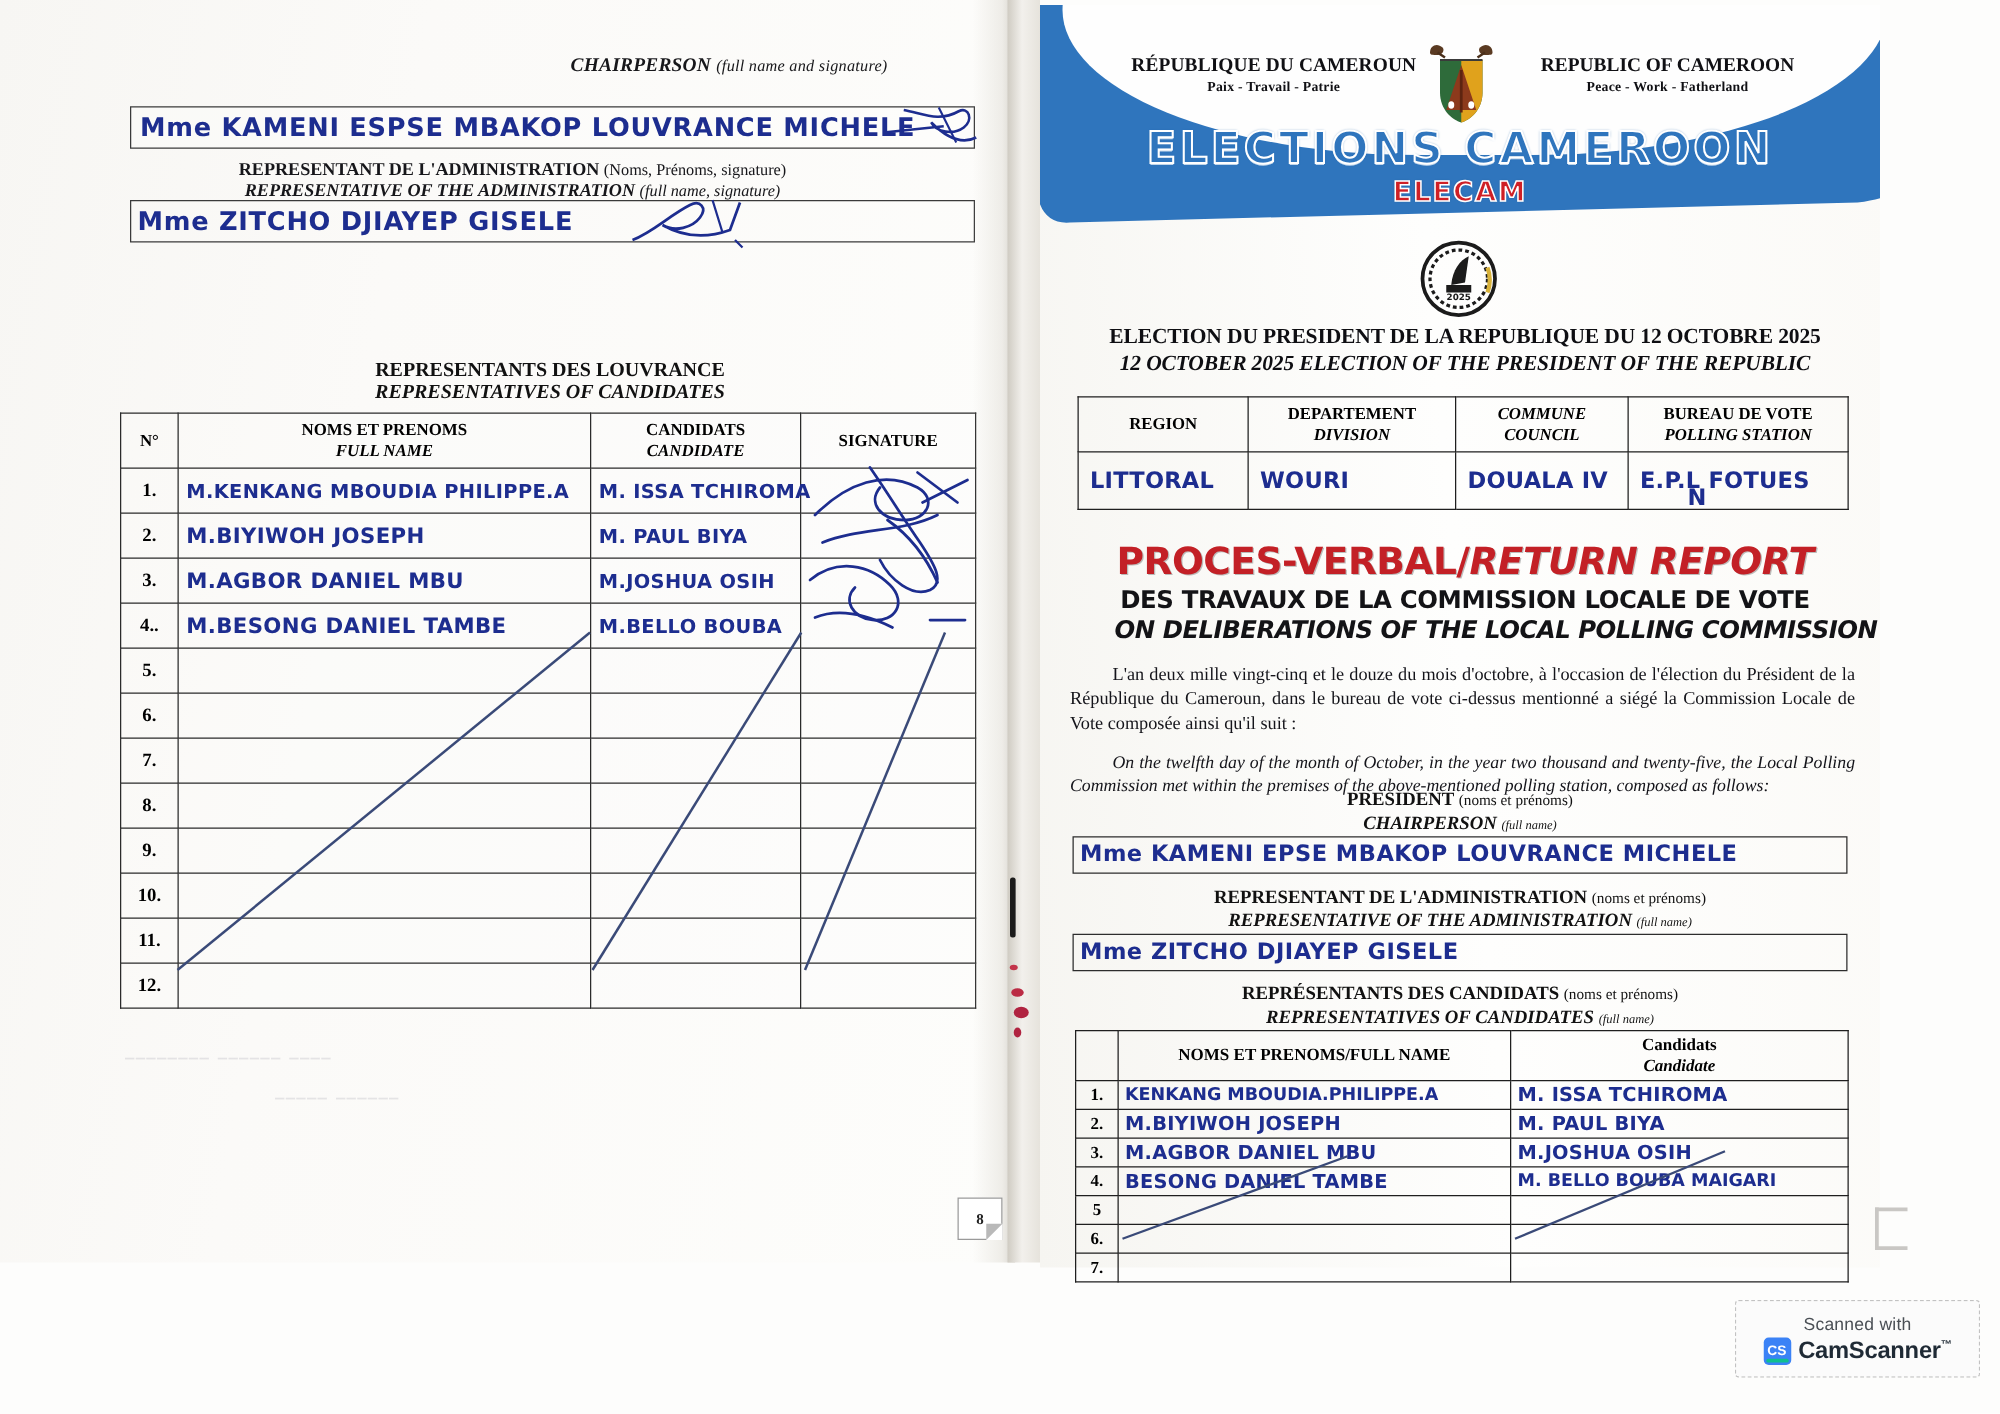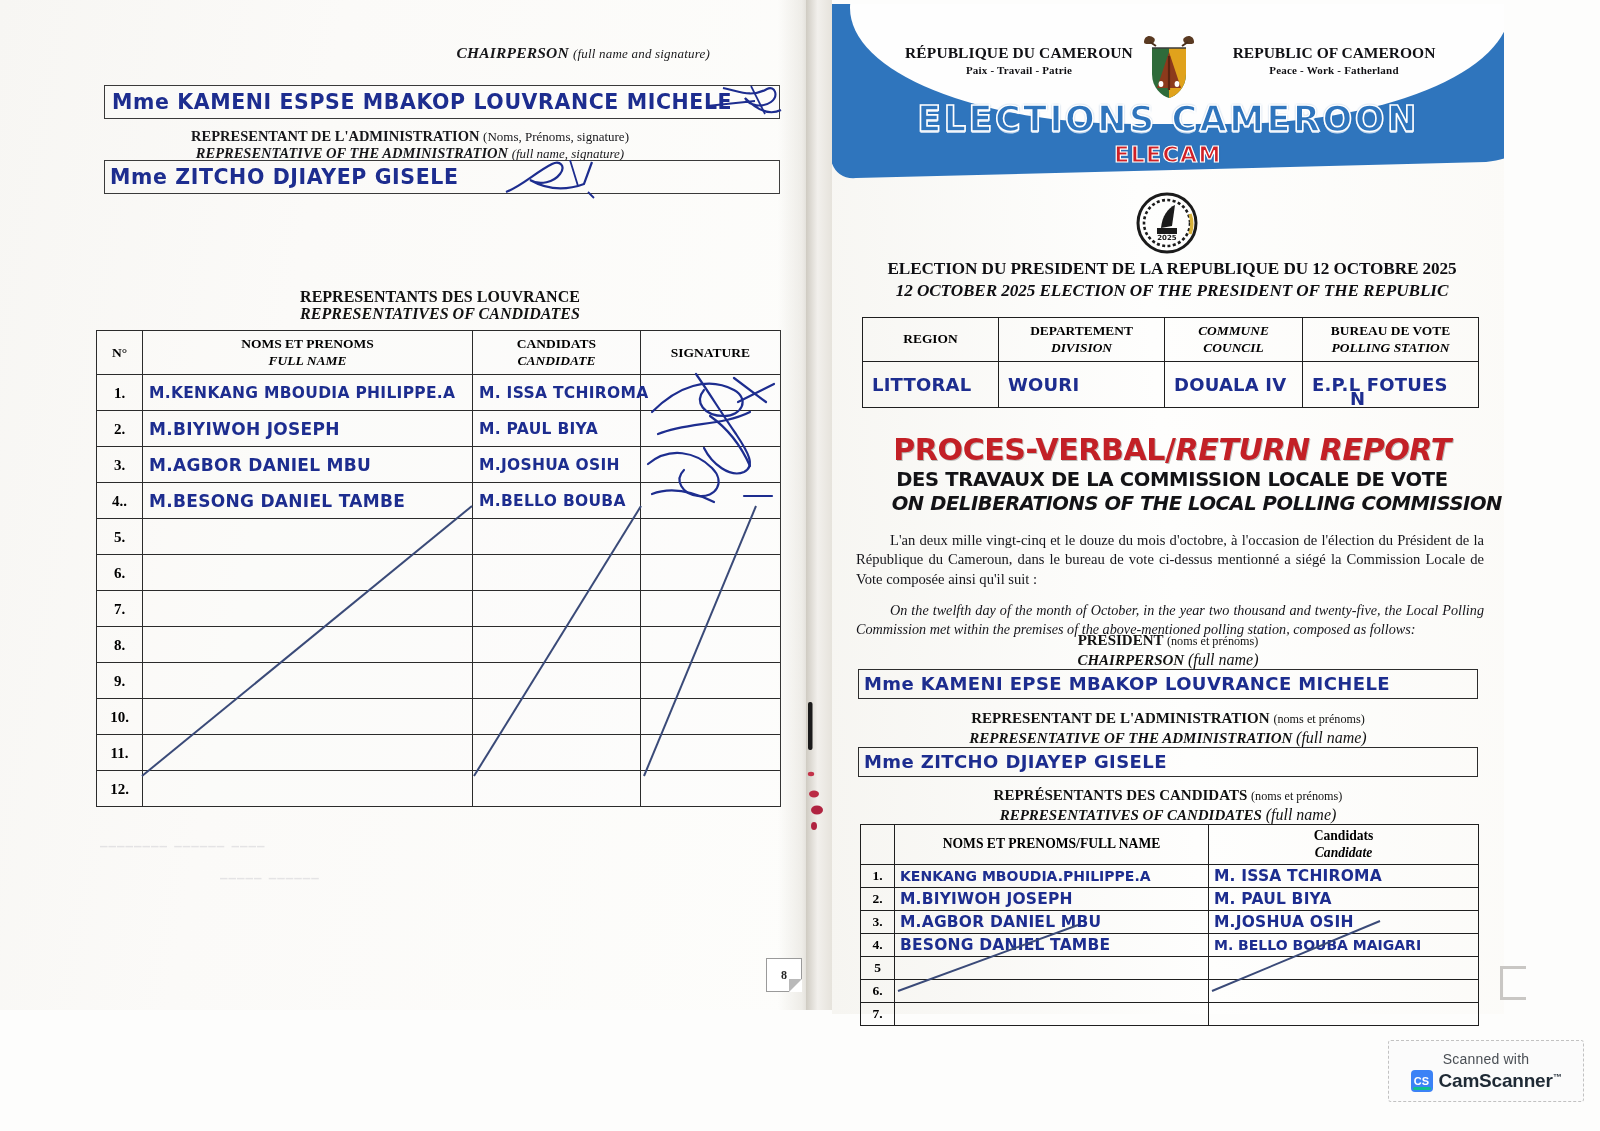--- a/index.html
+++ b/index.html
@@ -188,21 +188,21 @@
   }
   #rp-body-en{
     position:absolute; left:24px; top:585px; width:628px;
     font-size:14.2px; line-height:1.33; color:#14141a; font-style:italic;
     text-align:justify; text-indent:34px;margin-top:12px;
   }
 
   .rp-h1{ position:absolute; width:640px; left:16px; text-align:center; font-size:15px; font-weight:bold; color:#111;}
   .rp-h2{ position:absolute; width:640px; left:16px; text-align:center; font-size:15px; font-weight:bold; font-style:italic; color:#111;}
   .rp-note{ font-weight:normal; font-size:12.2px; font-style:normal;}
-  .rp-note-i{ font-weight:normal; font-size:16px; }
+  .rp-note-i{ font-weight:normal; font-size:10px; }
 
   #rp-pres-h{ top:628px; }
   #rp-chair-h{ top:647px; }
   #rp-chair-box{ position:absolute; left:26px; top:665px; width:620px; height:30px; border:1.5px solid #2d2d2d;}
   #rp-chair-hand{
     position:absolute; left:32px; top:666px; width:620px; height:28px; line-height:28px;
     font-family:"DejaVu Sans", sans-serif; font-size:18px; font-weight:600; color:#1d2d8f;
     letter-spacing:.4px; white-space:nowrap;
   }
   #rp-admin-h1{ top:706px; }

